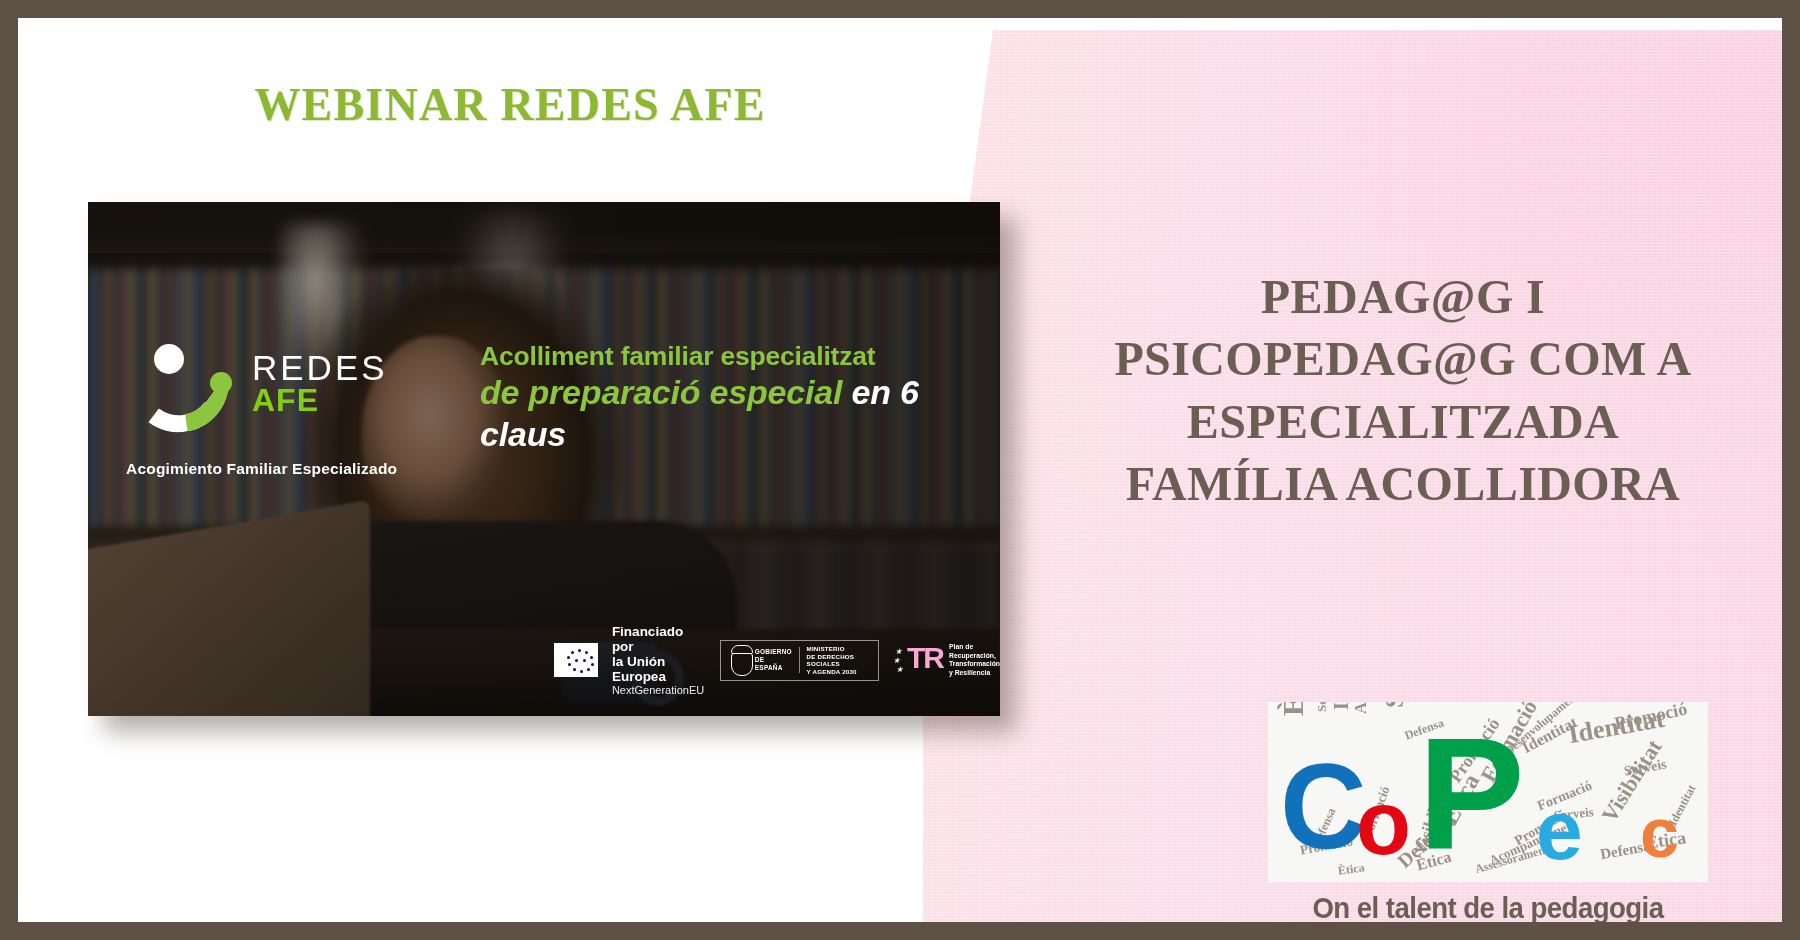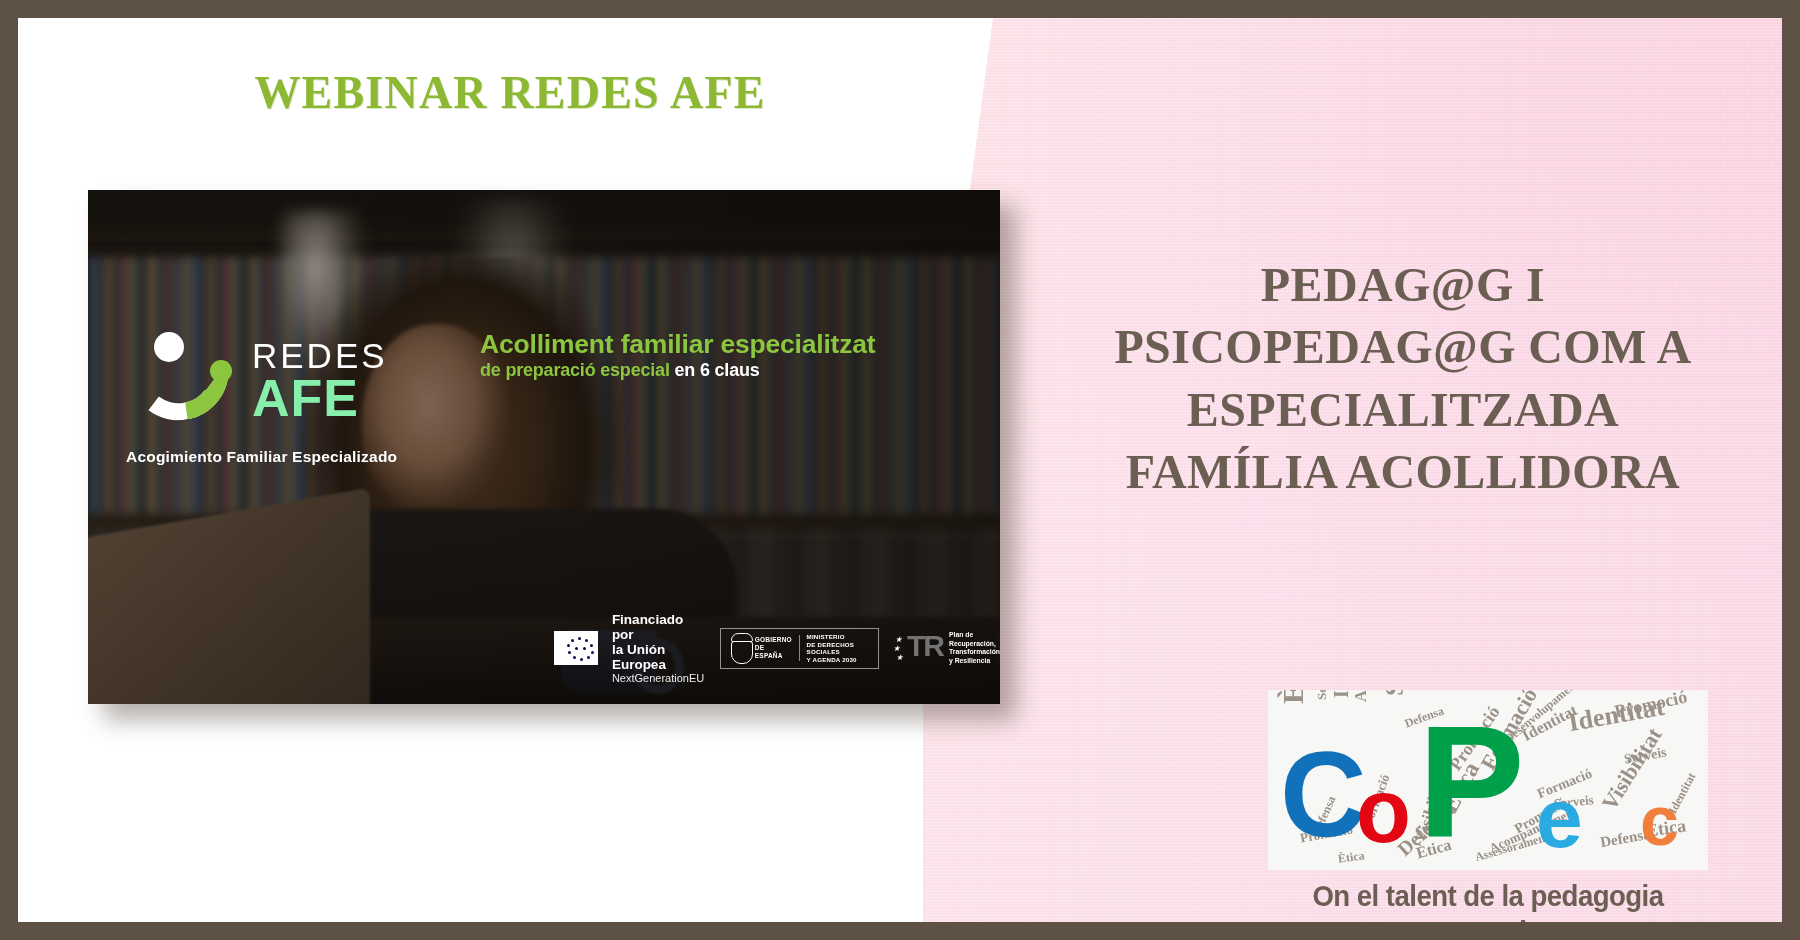--- a/index.html
+++ b/index.html
@@ -1,21 +1,21 @@
 <!DOCTYPE html>
 <html><head>
 <meta charset="utf-8">
 <style>
   html,body{margin:0;padding:0;background:#fff;}
   body{width:1800px;height:940px;overflow:hidden;font-family:"Liberation Serif",serif;}
 
   
   .slide{position:relative;width:1800px;height:940px;box-sizing:border-box;
          border:18px solid #5e5247;background:#ffffff;overflow:hidden;}
-  .canvas{position:absolute;inset:0;overflow:hidden;}
+  .canvas{position:absolute;inset:0;overflow:hidden;margin-top:12px;}
 
   
   .bg-gradient{position:absolute;inset:0;
     background:linear-gradient(100deg,
       #fdf2e0 0%, #fdeee0 14%, #fdeadd 26%,
       #fde6e2 38%, #fce0e6 52%, #fbdde9 66%,
       #fad9e6 80%, #f9d6e4 100%);}
   
   .bg-noise{position:absolute;inset:0;opacity:.5;
     background-image:
@@ -83,32 +83,32 @@
     border-radius:0 0 60px 60px;transform:rotate(-8deg);box-sizing:border-box;}
   .afe-smile-green{position:absolute;left:6px;top:38px;width:100px;height:52px;
     border:17px solid transparent;border-bottom-color:#8cc63f;border-right-color:#8cc63f;
     border-radius:0 0 60px 60px;transform:rotate(-8deg);box-sizing:border-box;
     clip-path:polygon(52% 0,100% 0,100% 100%,52% 100%);}
   .afe-dot-white{position:absolute;left:28px;top:2px;width:30px;height:30px;border-radius:50%;background:#fff;}
   .afe-dot-green{position:absolute;left:84px;top:30px;width:22px;height:22px;border-radius:50%;background:#8cc63f;}
   .afe-redes{position:absolute;left:126px;top:6px;font-family:"Liberation Sans",sans-serif;
     font-size:35px;letter-spacing:3px;color:#fff;font-weight:400;}
   .afe-afe{position:absolute;left:126px;top:42px;font-family:"Liberation Sans",sans-serif;
-    font-size:52px;letter-spacing:1px;color:#86efac;font-weight:700;line-height:1;}
+    font-size:32px;letter-spacing:1px;color:#84cc16;font-weight:700;line-height:1;}
   .afe-sub{position:absolute;left:0;top:118px;width:290px;font-family:"Liberation Sans",sans-serif;
     font-size:15.5px;font-weight:700;color:#ffffff;letter-spacing:.2px;white-space:nowrap;}
 
   
   .bn-right{position:absolute;left:392px;top:118px;width:500px;}
   .bn-webinar{font-family:"Liberation Sans",sans-serif;font-weight:700;font-size:66px;
     letter-spacing:2px;color:#fff;line-height:1;}
   .bn-line1{margin-top:20px;font-family:"Liberation Sans",sans-serif;font-weight:700;
     font-size:26.5px;color:#8cc63f;line-height:1.22;letter-spacing:-.2px;}
-  .bn-line2{font-family:"Liberation Sans",sans-serif;font-weight:700;font-size:18px;
-    color:#8cc63f;line-height:1.22;letter-spacing:-.2px;}
+  .bn-line2{font-family:"Liberation Sans",sans-serif;font-weight:700;font-size:34px;
+    color:#8cc63f;line-height:1.22;letter-spacing:-.2px;font-style:italic;}
   .bn-line2 .wht{color:#ffffff;}
 
   
   .funders{position:absolute;left:466px;top:422px;display:flex;align-items:center;gap:14px;}
   .eu-flag{width:52px;height:34px;background:#fff;position:relative;}
   .eu-stars{position:absolute;inset:0;}
   .eu-stars i{position:absolute;width:3px;height:3px;background:#0b0b4d;border-radius:50%;}
   .eu-txt{font-family:"Liberation Sans",sans-serif;color:#fff;line-height:1.12;}
   .eu-txt b{display:block;font-size:13.5px;font-weight:700;}
   .eu-txt span{display:block;font-size:11px;font-weight:400;opacity:.92;}
@@ -122,21 +122,21 @@
   .gob-t1{font-family:"Liberation Sans",sans-serif;font-size:6.5px;font-weight:700;
        color:#fff;line-height:1.25;letter-spacing:.2px;}
   .gob-sep{width:1px;height:26px;background:rgba(255,255,255,.5);}
   .gob-t2{font-family:"Liberation Sans",sans-serif;font-size:6.2px;font-weight:700;
        color:#fff;line-height:1.25;letter-spacing:.2px;}
   .prtr{display:flex;align-items:center;gap:6px;}
   .prtr-mark{position:relative;width:50px;height:34px;}
   .prtr-stars{position:absolute;left:0;top:3px;width:14px;height:28px;}
   .prtr-stars i{position:absolute;color:#fff;font-size:8px;line-height:8px;}
   .prtr-tr{position:absolute;left:14px;top:0;font-family:"Liberation Sans",sans-serif;
-       font-weight:700;font-size:30px;color:#737373;line-height:30px;letter-spacing:-2px;}
+       font-weight:700;font-size:30px;color:#f9a8d4;line-height:30px;letter-spacing:-2px;}
   .prtr-txt{font-family:"Liberation Sans",sans-serif;font-size:6.8px;font-weight:700;
        color:#fff;line-height:1.3;}
 
   .date-line{position:absolute;left:52px;top:742px;width:880px;text-align:center;
     font-family:"Liberation Serif",serif;font-weight:700;font-size:40px;letter-spacing:.6px;
     color:#8cb833;}
 
   
   .headline{position:absolute;left:1020px;top:236px;width:730px;text-align:center;
     font-family:"Liberation Serif",serif;font-weight:700;font-size:48px;line-height:1.30;

